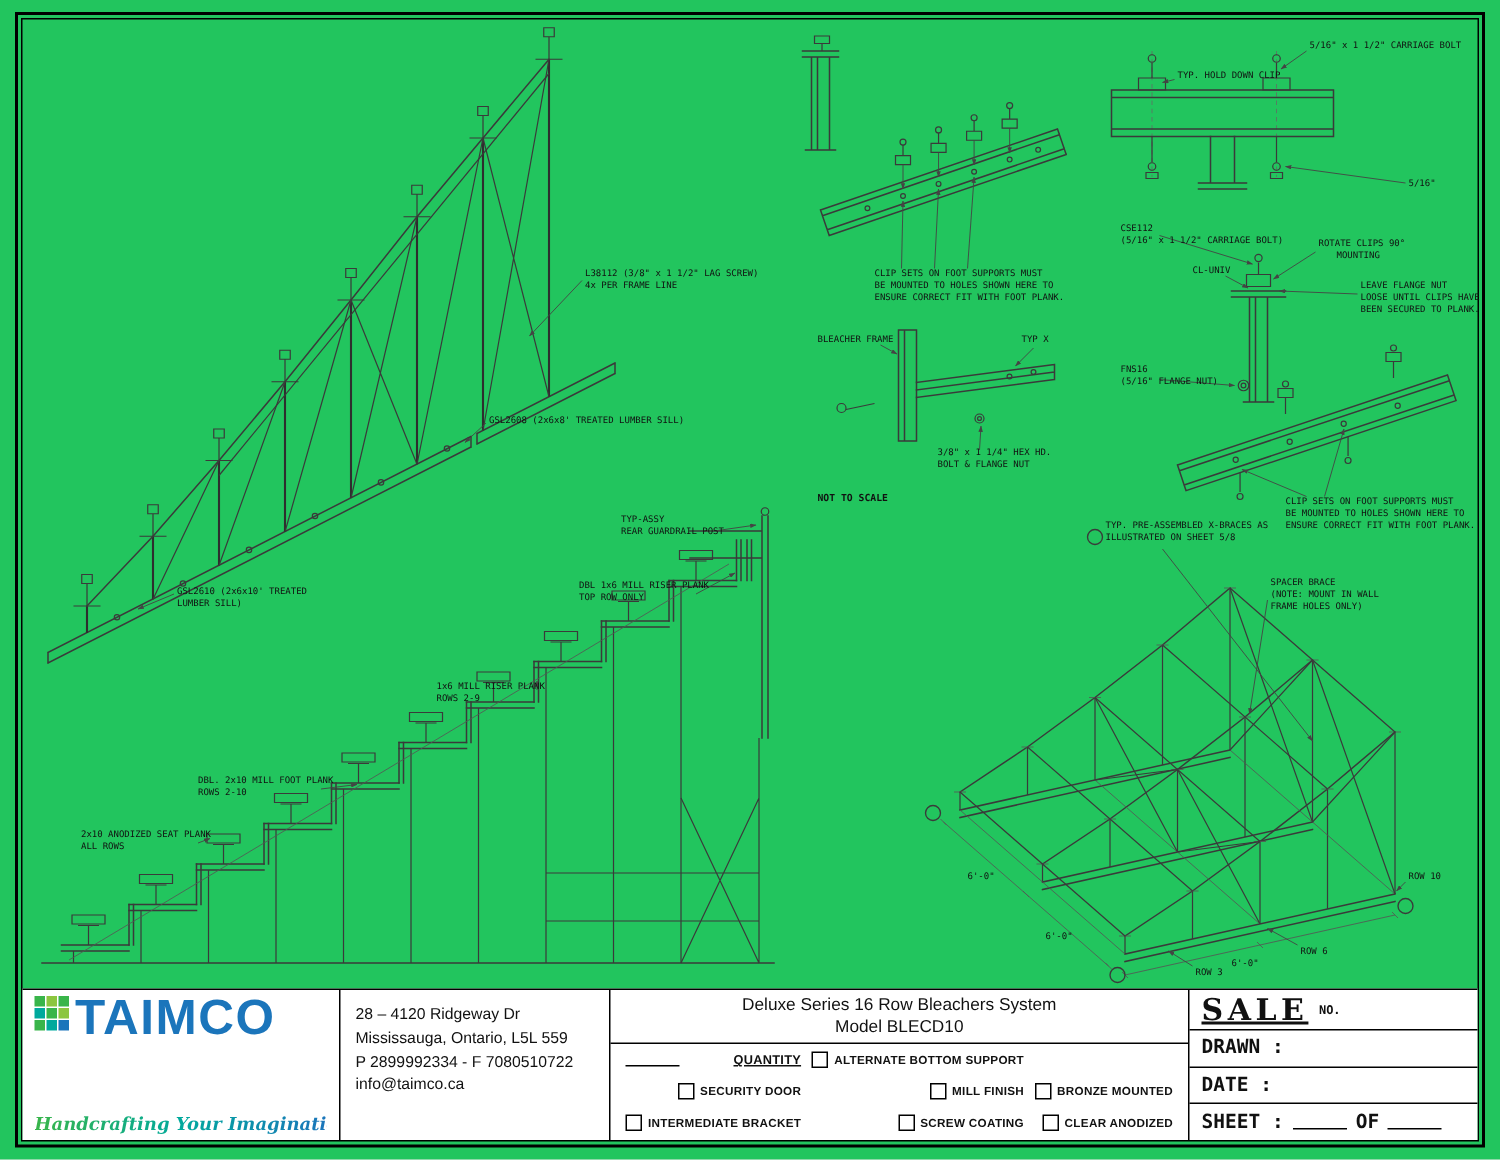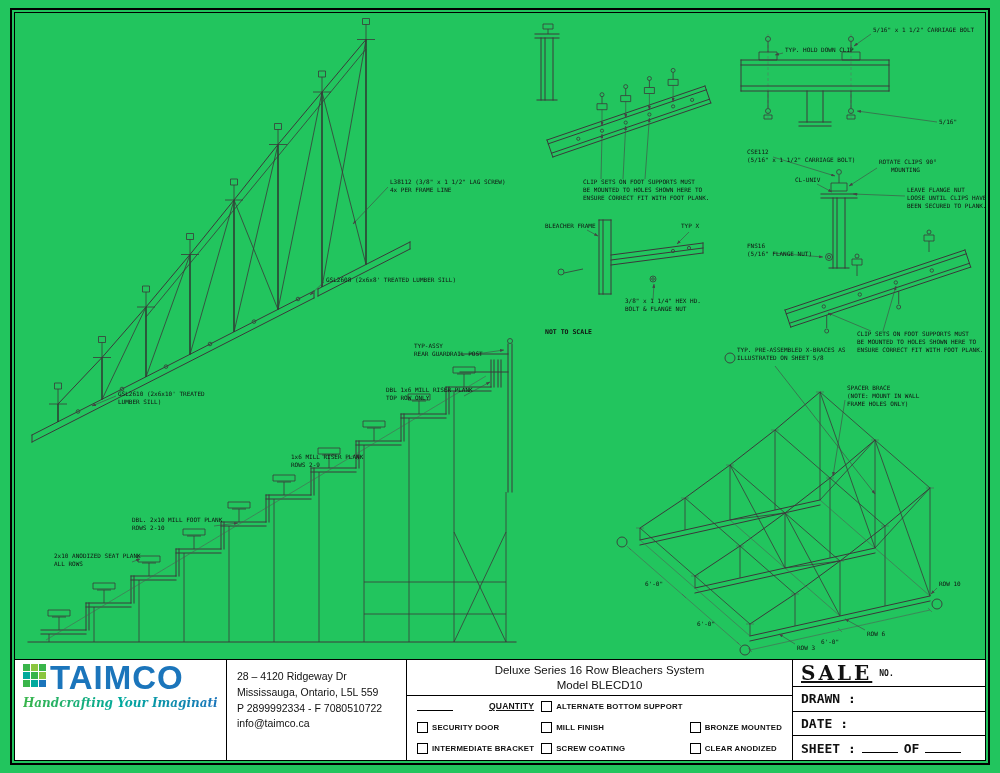--- a/index.html
+++ b/index.html
@@ -18,38 +18,38 @@
   svg text{font-family:"DejaVu Sans Mono",monospace;font-size:6px;fill:#111;}
   svg text.t7{font-size:6.5px;font-weight:bold;}
   svg .h{fill:none;stroke:#3a3a3a;stroke-width:0.8;}
   svg .bubble{fill:none;stroke:#3a3a3a;stroke-width:0.9;}
 
   
   .titleblock{position:absolute;left:15px;right:15px;bottom:13px;height:100px;border-top:1.5px solid #000;
               display:flex;background:#fff;z-index:3;}
   .tb-col{border-right:1.5px solid #000;box-sizing:border-box;}
   .tb-col:last-child{border-right:none;}
-  .tb-logo{width:212px;padding:4px 8px;display:flex;flex-direction:column;justify-content:flex-start;}
+  .tb-logo{width:212px;padding:4px 8px;display:flex;flex-direction:column;justify-content:space-between;}
   .logo-row{display:flex;align-items:flex-end;gap:4px;}
   .logo-grid{display:grid;grid-template-columns:repeat(3,7px);grid-auto-rows:7px;gap:1px;margin-bottom:5px;}
   .sq{display:block;}
   .c1{background:#39b54a;} .c2{background:#8cc63f;} .c3{background:#00a99d;} .c4{background:#1b75bb;}
   .logo-text{font-size:33px;font-weight:bold;color:#1b75bb;letter-spacing:1px;line-height:0.85;}
   .tagline{margin-top:4px;font-family:"DejaVu Serif",serif;font-style:italic;font-weight:bold;font-size:12px;
            background:linear-gradient(90deg,#39b54a,#00a99d,#1b75bb);
            -webkit-background-clip:text;background-clip:text;
            -webkit-text-fill-color:transparent;color:#2e9e4f;white-space:nowrap;}
   .tb-address{width:180px;padding:9px 10px;font-size:10.5px;line-height:1.5;}
   .tb-center{flex:1;display:flex;flex-direction:column;min-width:0;}
   .tb-title{height:35px;border-bottom:1.5px solid #000;display:flex;flex-direction:column;align-items:center;
             justify-content:center;font-size:11.5px;line-height:1.3;}
   .tb-options{flex:1;display:flex;justify-content:space-between;padding:5px 10px 6px 10px;font-size:7.8px;
               font-weight:bold;letter-spacing:0.2px;}
   .opt-col{display:flex;flex-direction:column;justify-content:space-between;}
-  .opt{display:flex;align-items:center;gap:4px;white-space:nowrap;}
+  .opt{display:flex;align-items:center;gap:4px;white-space:nowrap;justify-content:flex-end;}
   .cb{width:9px;height:9px;border:1.2px solid #000;display:inline-block;flex:none;background:#fff;}
   .opt-quantity{display:flex;align-items:flex-end;font-size:8.5px;}
   .q-line{display:inline-block;width:36px;border-bottom:1px solid #000;height:7px;}
   .q-text{text-decoration:underline;margin-left:36px;}
   .opt-spacer{height:10px;}
   .tb-sale{width:192px;display:flex;flex-direction:column;font-family:"DejaVu Sans Mono",monospace;}
   .sale-row{height:26px;border-bottom:1.5px solid #000;display:flex;align-items:center;padding:0 8px;gap:7px;}
   .sale-big{font-family:"DejaVu Serif",serif;font-size:20px;font-weight:bold;letter-spacing:3px;text-decoration:underline;}
   .sale-no{font-size:8px;font-weight:bold;}
   .info-row{flex:1;border-bottom:1.5px solid #000;display:flex;align-items:center;padding:0 8px;font-size:13px;

